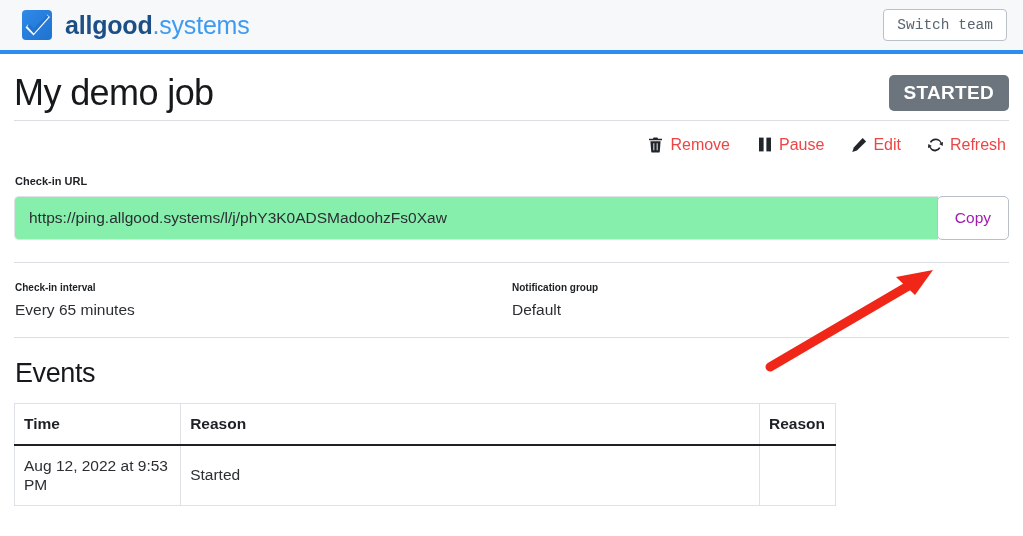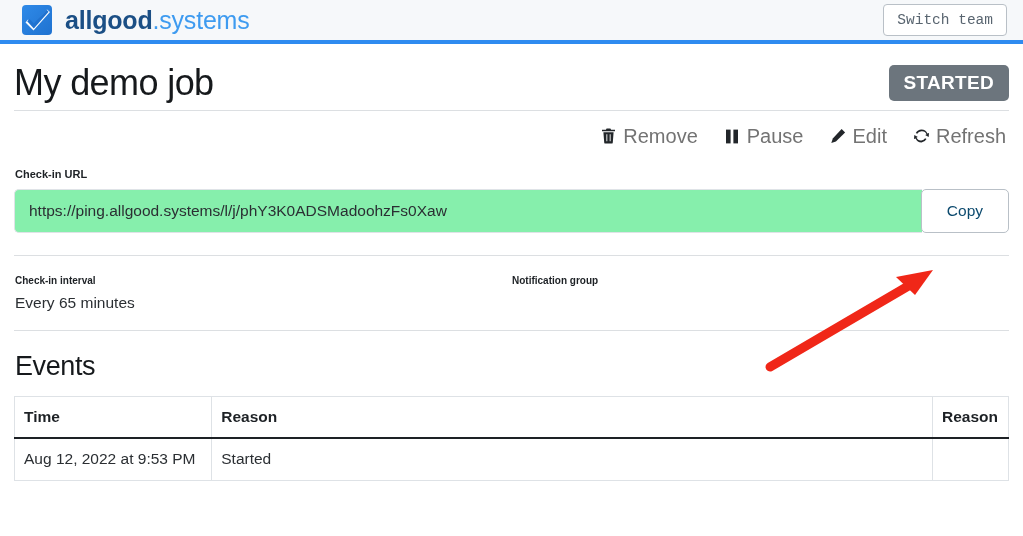--- a/index.html
+++ b/index.html
@@ -12,21 +12,21 @@
     width: 1023px;
     height: 536px;
     font-family: "Liberation Sans", sans-serif;
     color: #212529;
     overflow: hidden;
     position: relative;
   }
 
   
   .topbar {
-    height: 44px;
+    height: 54px;
     background: #f6f8fa;
     border-bottom: 4px solid #2e8bf0;
     display: flex;
     align-items: center;
     padding: 0 16px 0 22px;
     position: relative;
   }
   .brand {
     display: flex;
     align-items: center;
@@ -104,22 +104,22 @@
   .actions {
     display: flex;
     justify-content: flex-end;
     gap: 26px;
     padding: 15px 3px 14px 0;
   }
   .action {
     display: inline-flex;
     align-items: center;
     gap: 6px;
-    font-size: 20px;
-    color: #737373;
+    font-size: 16px;
+    color: #ef4444;
     cursor: pointer;
     line-height: 1;
     white-space: nowrap;
   }
   .action .ico {
     display: inline-flex;
     align-items: center;
     justify-content: center;
     width: 17px;
     height: 17px;
@@ -147,23 +147,23 @@
     color: #2b2f33;
     padding: 13px 14px;
     line-height: 1;
     overflow: hidden;
     white-space: nowrap;
   }
   .copy-btn {
     background: #ffffff;
     border: 1px solid #b9c0c7;
     border-radius: 5px;
-    color: #0c4a6e;
+    color: #a21caf;
     font-size: 15.5px;
-    padding: 0 25px;
+    padding: 0 17px;
     cursor: pointer;
     font-family: "Liberation Sans", sans-serif;
     margin-left: -1px;
   }
 
   .meta-grid {
     display: flex;
     padding: 19px 0 18px 1px;
   }
   .meta-col { width: 512px; }
@@ -180,21 +180,21 @@
 
   
   .section-title {
     font-size: 27px;
     font-weight: normal;
     margin: 20px 0 14px 1px;
     letter-spacing: -0.4px;
     color: #16191c;
   }
   table.events {
-    width: 995px;
+    width: 822px;
     border-collapse: collapse;
     font-size: 15.5px;
   }
   table.events th,
   table.events td {
     border: 1px solid #dee2e6;
     text-align: left;
     padding: 11px 10px 11px 9px;
     line-height: 1.2;
   }
@@ -298,20 +298,21 @@
 
   <div class="divider"></div>
 
   <div class="meta-grid">
     <div class="meta-col">
       <div class="meta-label">Check-in interval</div>
       <div class="meta-value">Every 65 minutes</div>
     </div>
     <div class="meta-col">
       <div class="meta-label">Notification group</div>
+      <div class="meta-value">Default</div>
     </div>
   </div>
 
   <div class="divider"></div>
 
   <h2 class="section-title">Events</h2>
 
   <table class="events">
     <thead>
       <tr>

